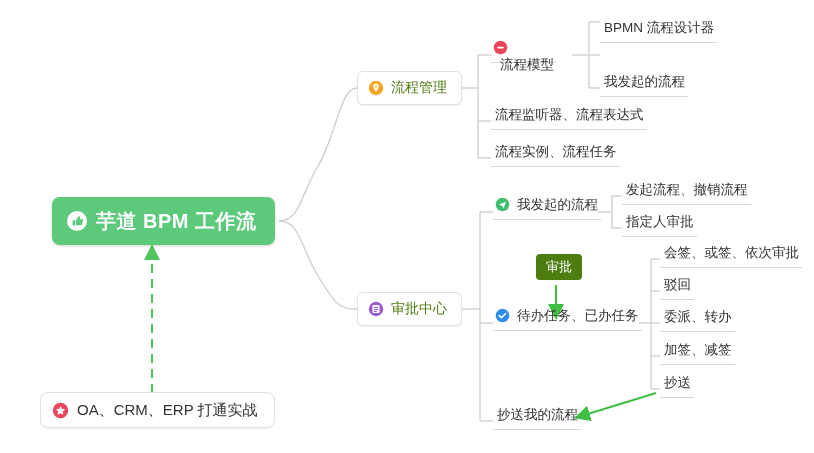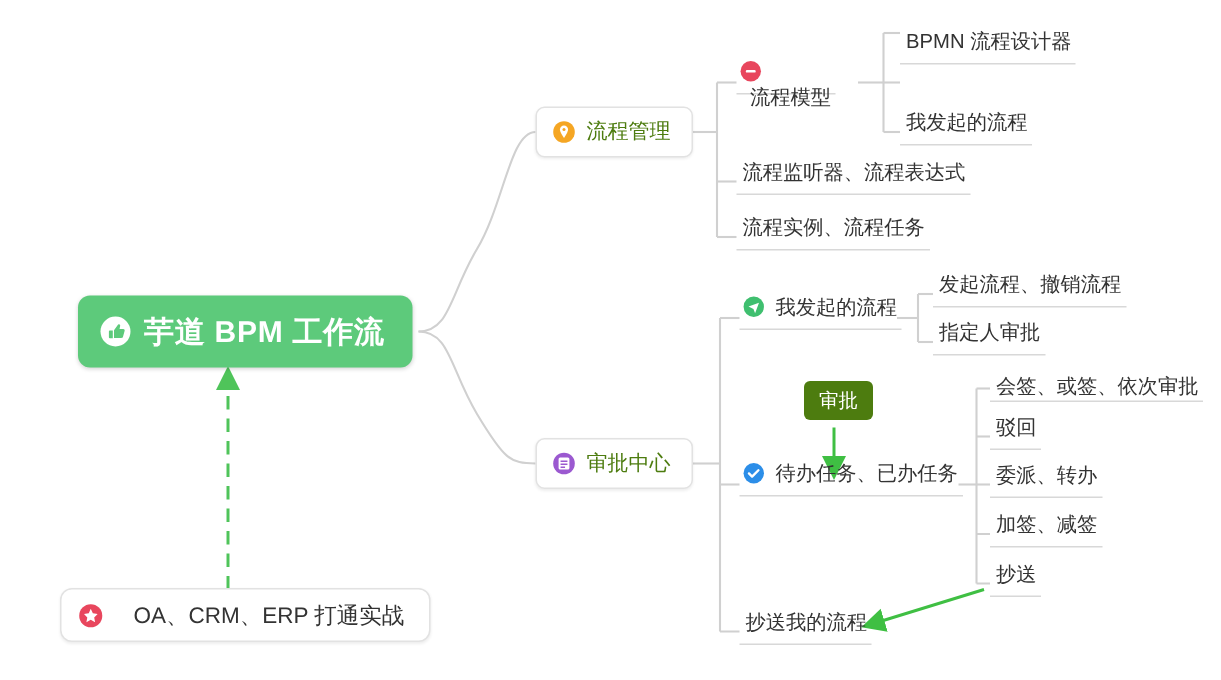--- a/index.html
+++ b/index.html
@@ -91,21 +91,21 @@
   .note {
     background: #ffffff;
     border: 1px solid #e2e2e2;
     border-radius: 8px;
     height: 36px;
     padding: 0 16px 0 11px;
     font-size: 15px;
     color: #333333;
     box-shadow: 0 1px 2px rgba(0,0,0,0.07);
   }
-  .note .label { margin-left: 20px; }
+  .note .label { margin-left: 8px; }
 
   .ic {
     display: inline-flex;
     align-items: center;
     justify-content: center;
     flex: 0 0 auto;
   }
   .ic svg { display: block; }
 </style>
 </head>
@@ -248,21 +248,21 @@
   <div class="node leaf icon-leaf" style="left:493px; top:306px;">
     <span class="ic" style="margin-top:2px;">
       <svg width="15" height="15" viewBox="0 0 15 15">
         <circle cx="7.5" cy="7.5" r="6.8" fill="#2C8EE8"></circle>
         <path d="M4.3 7.6l2.1 2.1 4.2-4.2" fill="none" stroke="#ffffff" stroke-width="1.6" stroke-linecap="round" stroke-linejoin="round"></path>
       </svg>
     </span>
     <span class="label">待办任务、已办任务</span>
   </div>
 
-  <div class="node leaf" style="left:660px; top:243px;align-items:flex-end;">
+  <div class="node leaf" style="left:660px; top:243px;">
     <span class="label">会签、或签、依次审批</span>
   </div>
   <div class="node leaf" style="left:660px; top:275px;">
     <span class="label">驳回</span>
   </div>
   <div class="node leaf" style="left:660px; top:307px;">
     <span class="label">委派、转办</span>
   </div>
   <div class="node leaf" style="left:660px; top:340px;">
     <span class="label">加签、减签</span>

